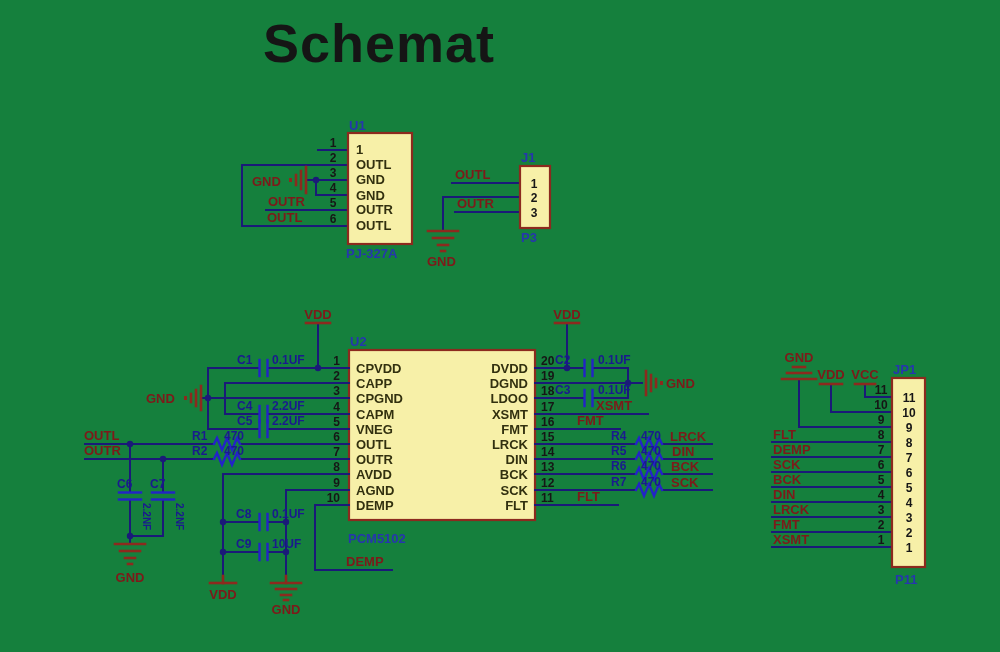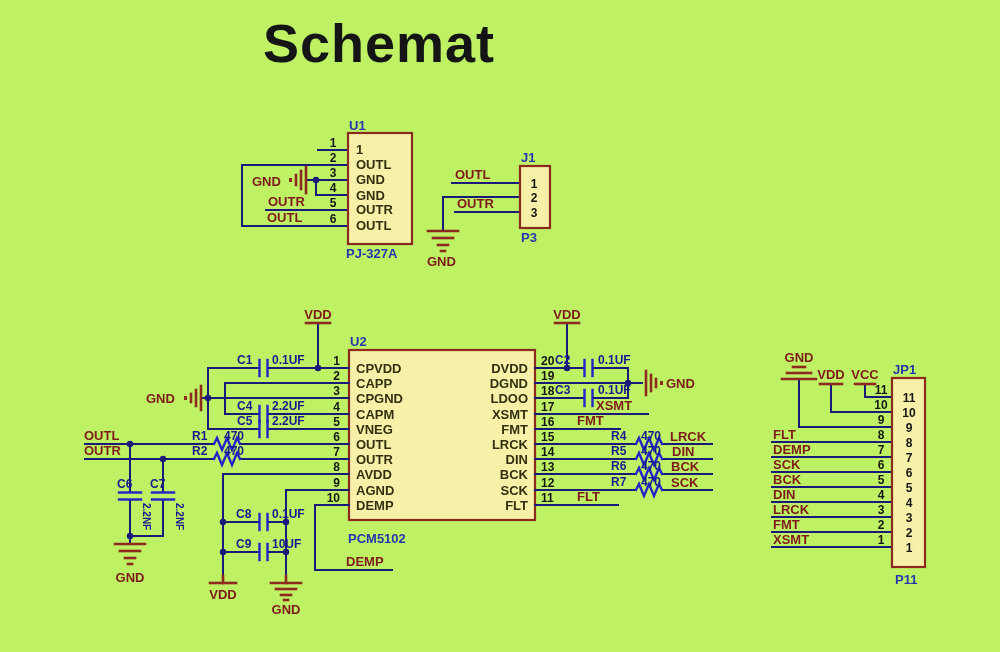--- a/index.html
+++ b/index.html
@@ -1,16 +1,16 @@
 <!DOCTYPE html>
 <html><head>
 <meta charset="utf-8">
 <style>
   html,body{margin:0;padding:0;background:#fff;}
-  .canvas{position:relative;width:1000px;height:652px;background:#bef264;overflow:hidden;}
+  .canvas{position:relative;width:1000px;height:652px;background:#15803d;overflow:hidden;}
   svg text{font-family:"Liberation Sans",sans-serif;font-weight:bold;}
   .t-title{font-size:54px;fill:#151515;letter-spacing:1px;}
   .t-num{font-size:12px;fill:#161616;}
   .t-name{font-size:13px;fill:#32300f;}
   .t-net{font-size:13px;fill:#7d1a1a;}
   .t-des{font-size:13px;fill:#2636ad;}
   .t-cmp{font-size:12px;fill:#1a1a8e;}
   .t-rot{font-size:10px;fill:#1a1a8e;}
   .mid{text-anchor:middle;}
   .end{text-anchor:end;}

